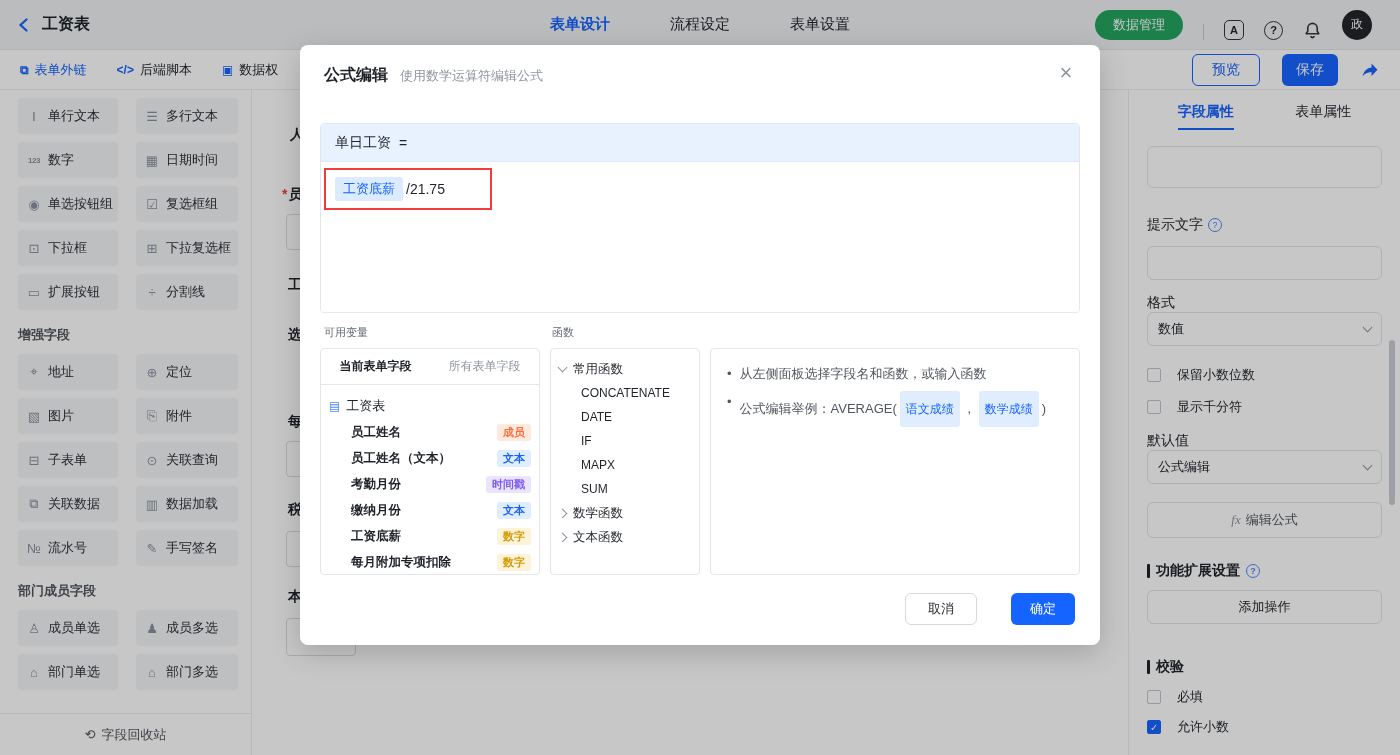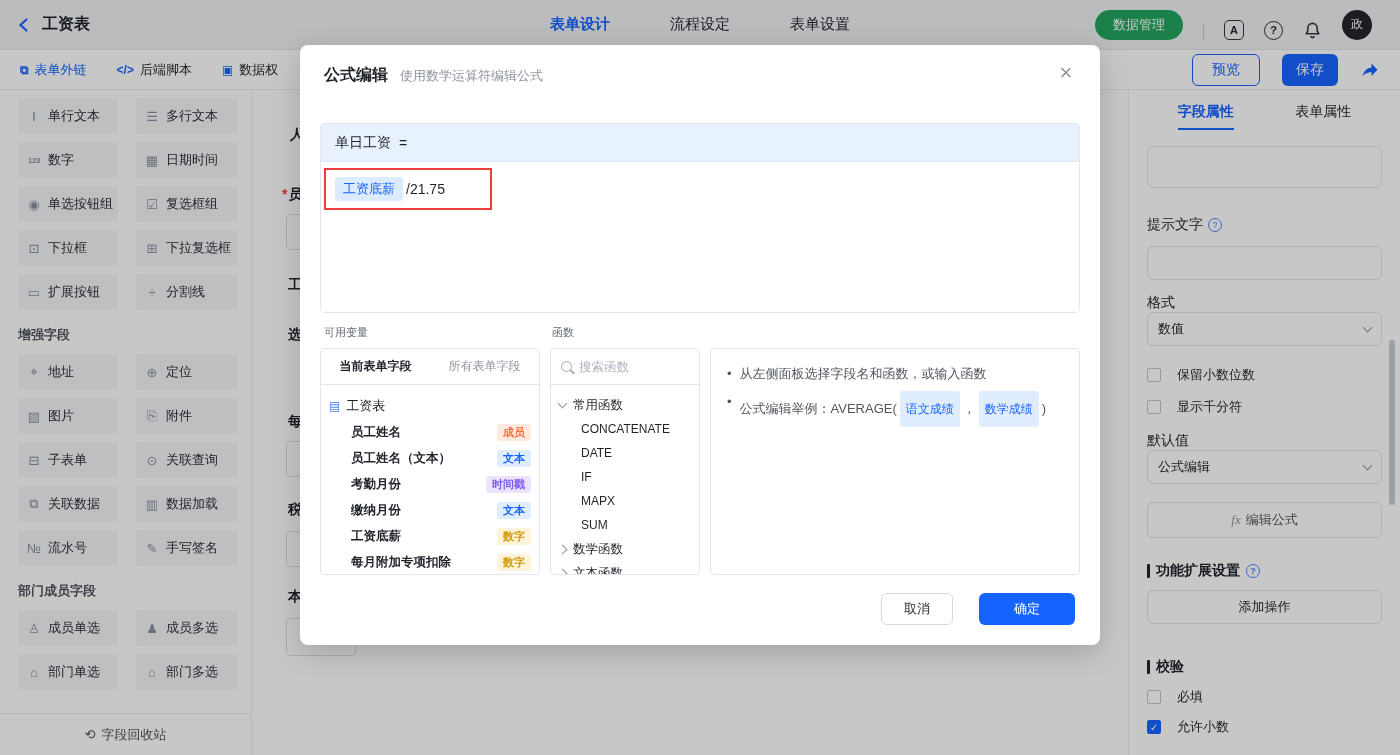--- a/index.html
+++ b/index.html
@@ -135,22 +135,22 @@
   .fp-tree { padding:8px 8px 0; font-size:12.5px; }
   .fp-group { display:flex; align-items:center; gap:7px; height:24px; cursor:pointer; }
   .fp-item { height:24px; display:flex; align-items:center; padding-left:22px; font-size:12px; cursor:pointer; }
   .tip { display:flex; gap:8px; font-size:13px; color:#51565d; line-height:22px; margin-bottom:6px; }
   .tip .dot { flex:none; }
   .tip-inline { display:flex; align-items:center; flex-wrap:wrap; gap:3px; }
   .mini-tag { background:#e0edff; color:#1664ff; padding:7px 6px; border-radius:3px; font-size:12px; cursor:pointer; }
   .m-footer { position:absolute; bottom:20px; right:25px; display:flex; gap:26px; }
   .btn-cancel { width:72px; height:32px; border:1px solid #d5d8dd; border-radius:6px; background:#fff;
                 font-size:13px; display:flex; align-items:center; justify-content:center; cursor:pointer; color:#1f2329; }
-  .btn-ok { width:96px; height:32px; background:#1664ff; border:none; border-radius:6px; color:#fff;
-            font-size:13px; display:flex; align-items:center; justify-content:center; cursor:pointer; }
+  .btn-ok { width:64px; height:32px; background:#1664ff; border:none; border-radius:6px; color:#fff;
+            font-size:13px; display:flex; align-items:center; justify-content:center; cursor:pointer;margin-left:8px; }
 </style>
 </head>
 <body>
 
 <div class="header">
   <div class="hdr-left">
     <svg width="16" height="16" viewBox="0 0 16 16">
       <path d="M10.5 2.5 L4.5 8 L10.5 13.5" stroke="#1664ff" stroke-width="2.2" fill="none" stroke-linecap="round"></path>
     </svg>
     <span class="hdr-title">工资表</span>
@@ -443,24 +443,20 @@
         <span class="tag number">数字</span>
       </div>
       <div class="vp-row">
         <span class="vp-name">每月附加专项扣除</span>
         <span class="tag number">数字</span>
       </div>
     </div>
   </div>
 
   <div class="panel fp">
-    <div class="fp-search">
-      <span class="mag"></span>
-      <input placeholder="搜索函数" style="">
-    </div>
     <div class="fp-tree">
       <div class="fp-group">
         <span class="chev down"></span>
         <span>常用函数</span>
       </div>
       <div class="fp-item">CONCATENATE</div>
       <div class="fp-item">DATE</div>
       <div class="fp-item">IF</div>
       <div class="fp-item">MAPX</div>
       <div class="fp-item">SUM</div>

